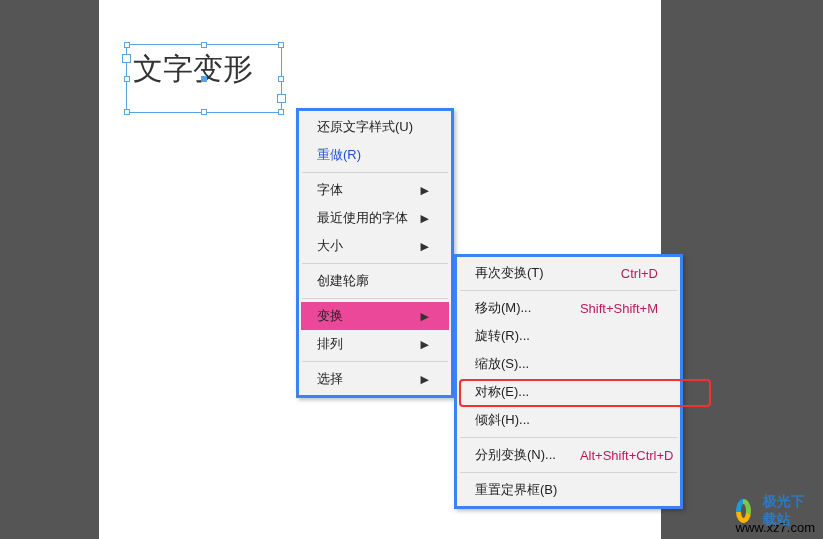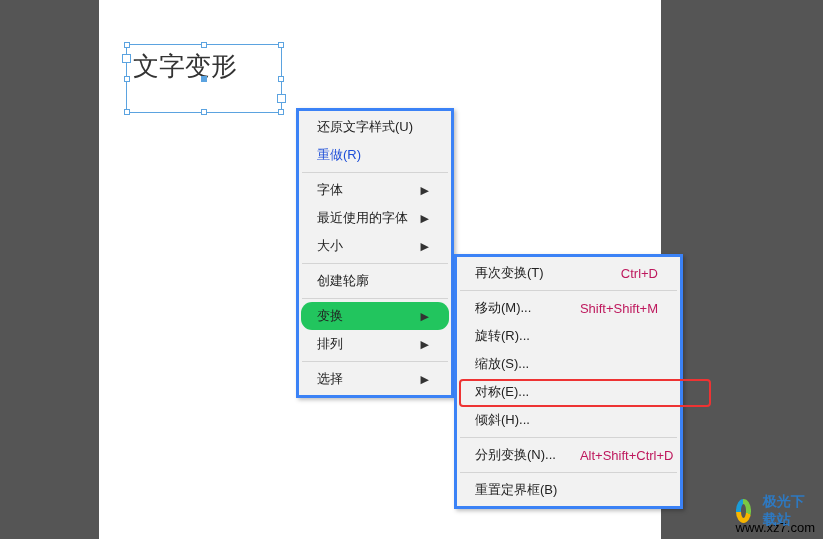--- a/index.html
+++ b/index.html
@@ -42,21 +42,21 @@
     .handle.tl { top: -3px; left: -3px; }
     .handle.tm { top: -3px; left: 50%; margin-left: -3px; }
     .handle.tr { top: -3px; right: -3px; }
     .handle.ml { top: 50%; left: -3px; margin-top: -3px; }
     .handle.mr { top: 50%; right: -3px; margin-top: -3px; }
     .handle.bl { bottom: -3px; left: -3px; }
     .handle.bm { bottom: -3px; left: 50%; margin-left: -3px; }
     .handle.br { bottom: -3px; right: -3px; }
     .handle.center { top: 50%; left: 50%; margin: -3px 0 0 -3px; background:#5ba3e0; border:none;}
     .text-frame .txt {
-      font-size: 26px;
+      font-size: 30px;
       color: #333;
       padding: 4px 6px;
     }
     .in-port, .out-port {
       position: absolute;
       width: 9px;
       height: 9px;
       border: 1px solid #5ba3e0;
       background: #fff;
     }
@@ -86,22 +86,21 @@
       justify-content: space-between;
       padding: 5px 20px 5px 16px;
       cursor: default;
       white-space: nowrap;
       color: #222;
     }
     .menu-item.disabled {
       color: #1d4ed8;
     }
     .menu-item.highlight {
-      background: #22c55e;
-      border-radius: 11px;
+      background: #ec4899;
     }
     .menu-item .label {
       flex: 1;
     }
     .menu-item .arrow {
       margin-left: 12px;
       font-size: 11px;
       color: #333;
     }
     .menu-item .shortcut {

